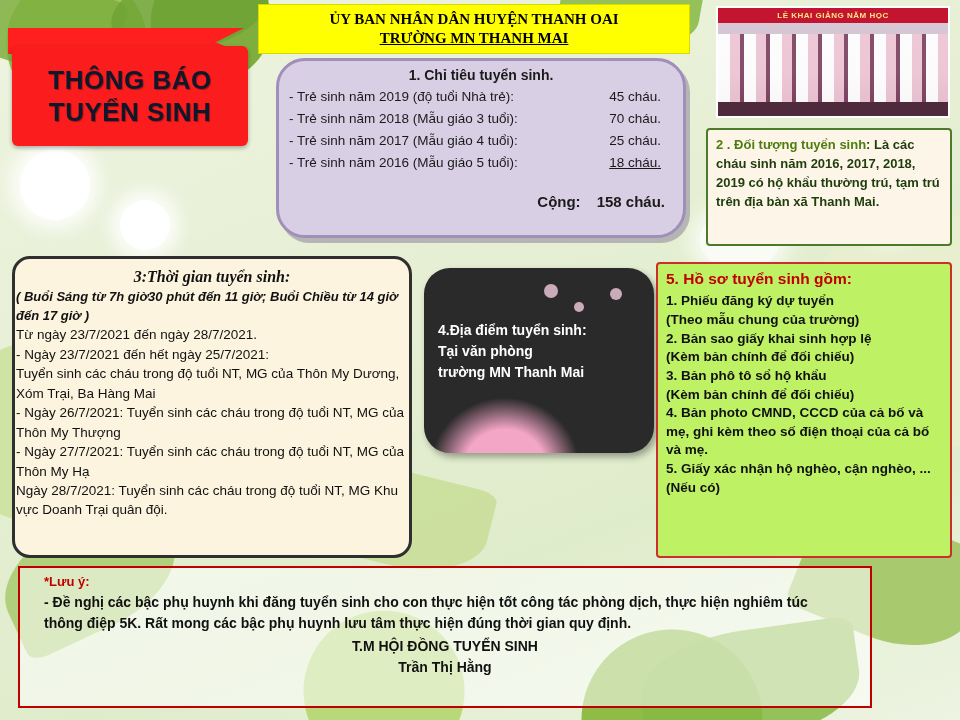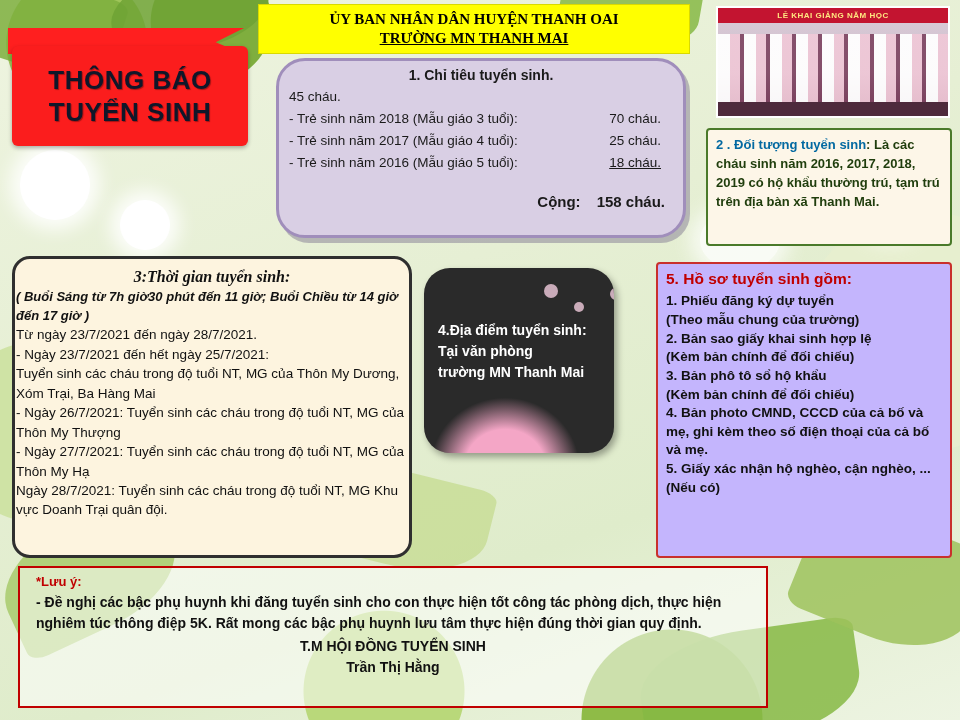--- a/index.html
+++ b/index.html
@@ -80,58 +80,58 @@
   #box1 .sum{display:flex;justify-content:flex-end;font-weight:bold;font-size:15px;margin-top:20px;gap:16px;}
   #box1 .sum .lbl{padding-left:58px;}
   #box1 .sum .val{padding-right:8px;}
   
   #box2{
     position:absolute;left:706px;top:128px;width:246px;height:118px;z-index:5;
     background:#fdf6e8;border:2px solid #4a7a2a;border-radius:4px;
     padding:6px 8px;box-sizing:border-box;color:#1f3d0c;font-size:13px;line-height:1.45;
   }
   #box2 .t{font-weight:bold;}
-  #box2 .t b{color:#0369a1;}
+  #box2 .t b{color:#4d7c0f;}
   
   #box3{
     position:absolute;left:12px;top:256px;width:400px;height:302px;z-index:5;
     background:#fdf4df;border:3px solid #2f2f2f;border-radius:18px;
     padding:6px 1px;box-sizing:border-box;color:#111;font-size:13.5px;line-height:1.44;
   }
   #box3 .h{
     text-align:center;font-weight:bold;font-style:italic;font-size:16px;color:#111;
     font-family:"Liberation Serif",serif;
   }
   #box3 .sub{font-weight:bold;font-style:italic;font-size:13px;}
   #box3 p{margin:0;}
   
   #box4{
-    position:absolute;left:424px;top:268px;width:190px;height:185px;z-index:5;
+    position:absolute;left:424px;top:268px;width:230px;height:185px;z-index:5;
     background:#2a2a2a;border-radius:26px;color:#fff;
     padding:52px 14px 10px 14px;box-sizing:border-box;font-size:14px;font-weight:bold;line-height:1.5;
     box-shadow:3px 4px 7px rgba(0,0,0,.35);
     overflow:hidden;
   }
   #box4 .flower{position:absolute;border-radius:50%;background:#ffd7ea;opacity:.75;}
   #box4 .lotus{position:absolute;left:6px;bottom:-14px;width:150px;height:70px;
     background:radial-gradient(ellipse at 50% 100%,#f4a6c6 0 38%,rgba(244,166,198,0) 70%);}
   #box4 .txt{position:relative;z-index:2;}
   
   #box5{
     position:absolute;left:656px;top:262px;width:296px;height:296px;z-index:5;
-    background:#c4b5fd;border:2px solid #c9302c;border-radius:4px;
+    background:#bef264;border:2px solid #c9302c;border-radius:4px;
     padding:4px 8px;box-sizing:border-box;color:#111;font-size:13.5px;line-height:1.38;
   }
   #box5 .h{color:#c00000;font-weight:bold;font-size:15.5px;margin-bottom:3px;}
   #box5 p{margin:0;font-weight:bold;}
   
   #footer{
-    position:absolute;left:18px;top:566px;width:750px;height:142px;z-index:5;
+    position:absolute;left:18px;top:566px;width:854px;height:142px;z-index:5;
     background:rgba(255,255,255,.55);border:2px solid #c00000;
-    padding:4px 16px;box-sizing:border-box;color:#111;font-size:14px;line-height:1.5;
+    padding:4px 24px;box-sizing:border-box;color:#111;font-size:14px;line-height:1.5;
   }
   #footer .note{color:#c00000;font-weight:bold;font-size:13px;}
   #footer .body{font-weight:bold;}
   #footer .sign{text-align:center;font-weight:bold;margin-top:2px;line-height:1.5;}
 </style>
 </head>
 <body>
 
 <div id="bg">
   <div class="bg-base"></div>
@@ -164,20 +164,21 @@
   <div class="flagpole"></div>
   <div class="plate">
     <span>THÔNG BÁO</span>
     <span>TUYỂN SINH</span>
   </div>
 </div>
 
 <div id="box1">
   <div class="title">1. Chỉ tiêu tuyển sinh.</div>
   <div class="row">
+    <span class="lbl">- Trẻ sinh năm 2019 (độ tuổi Nhà trẻ):</span>
     <span class="val">45 cháu.</span>
   </div>
   <div class="row">
     <span class="lbl">- Trẻ sinh năm 2018 (Mẫu giáo 3 tuổi):</span>
     <span class="val">70 cháu.</span>
   </div>
   <div class="row">
     <span class="lbl">- Trẻ sinh năm 2017 (Mẫu giáo 4 tuổi):</span>
     <span class="val">25 cháu.</span>
   </div>

